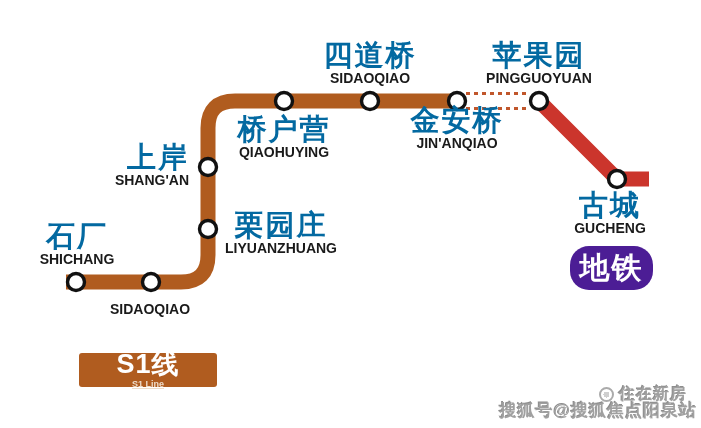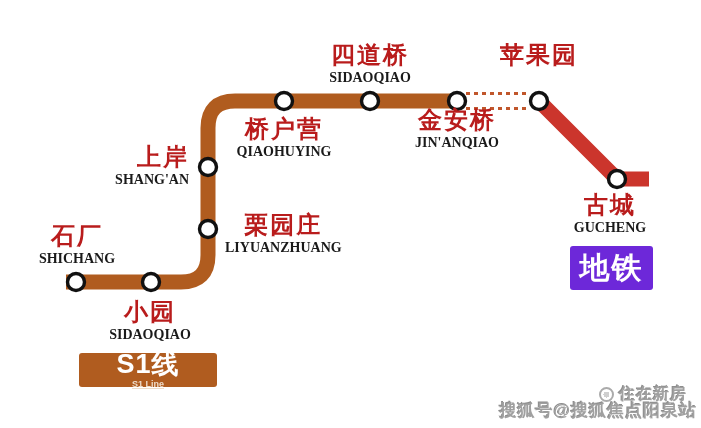--- a/index.html
+++ b/index.html
@@ -12,33 +12,32 @@
     font-family: "Liberation Sans", "DejaVu Sans", sans-serif;
   }
   .map svg { position: absolute; left: 0; top: 0; }
 
   
   .st { position: absolute; white-space: nowrap; }
   .st.c { transform: translateX(-50%); text-align: center; }
   .st.l { text-align: center; }
   .st.r { text-align: right; }
   .st .zh {
-    font-size: 24px;
+    font-size: 29px;
     font-weight: 600;
-    color: #b91c1c;
+    color: #0369a1;
     letter-spacing: 2px;
     line-height: 26px;
   }
   .st .en {
     font-size: 14px;
     font-weight: 700;
     color: #1a1a1a;
     line-height: 14px;
     margin-top: 3px;
-    font-family: Liberation Serif, serif;
   }
 
   
   .badge {
     position: absolute;
     display: flex;
     flex-direction: column;
     align-items: center;
     justify-content: center;
     color: #ffffff;
@@ -98,20 +97,21 @@
     <circle cx="617" cy="179" r="8.5" fill="#ffffff" stroke="#111111" stroke-width="3.4"></circle>
   </svg>
 
   <div class="st c" style="left:370px; top:42px">
     <div class="zh">四道桥</div>
     <div class="en">SIDAOQIAO</div>
   </div>
 
   <div class="st c" style="left:539px; top:42px">
     <div class="zh">苹果园</div>
+    <div class="en">PINGGUOYUAN</div>
   </div>
 
   <div class="st c" style="left:284px; top:116px">
     <div class="zh">桥户营</div>
     <div class="en">QIAOHUYING</div>
   </div>
 
   <div class="st c" style="left:457px; top:107px">
     <div class="zh">金安桥</div>
     <div class="en">JIN'ANQIAO</div>
@@ -126,35 +126,34 @@
     <div class="zh">栗园庄</div>
     <div class="en">LIYUANZHUANG</div>
   </div>
 
   <div class="st c" style="left:77px; top:223px">
     <div class="zh">石厂</div>
     <div class="en">SHICHANG</div>
   </div>
 
   <div class="st c" style="left:150px; top:299px">
-    <div class="zh">小园</div>
     <div class="en">SIDAOQIAO</div>
   </div>
 
   <div class="st c" style="left:610px; top:192px">
     <div class="zh">古城</div>
     <div class="en">GUCHENG</div>
   </div>
 
   <div class="badge badge-s1" style="background-color: rgb(176, 92, 31);">
     <div class="badge-main">S1线</div>
     <div class="badge-sub">S1 Line</div>
   </div>
 
-  <div class="badge badge-metro" style="background-color: #6d28d9;">
+  <div class="badge badge-metro" style="background-color: #4c1d95; border-radius: 19px;">
     <div class="badge-main">地铁</div>
   </div>
 
   <div class="wm1">
     <span class="wm-logo"></span>
     <span>住在新房</span>
   </div>
   <div class="wm2">搜狐号@搜狐焦点阳泉站</div>
 
 </div>

